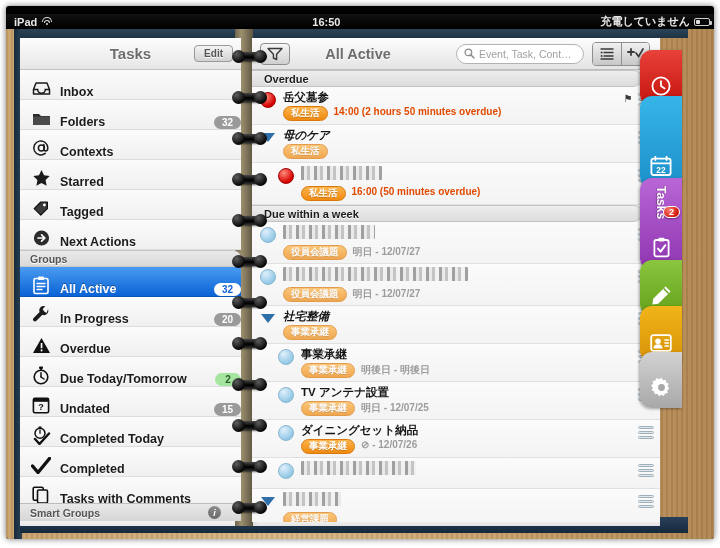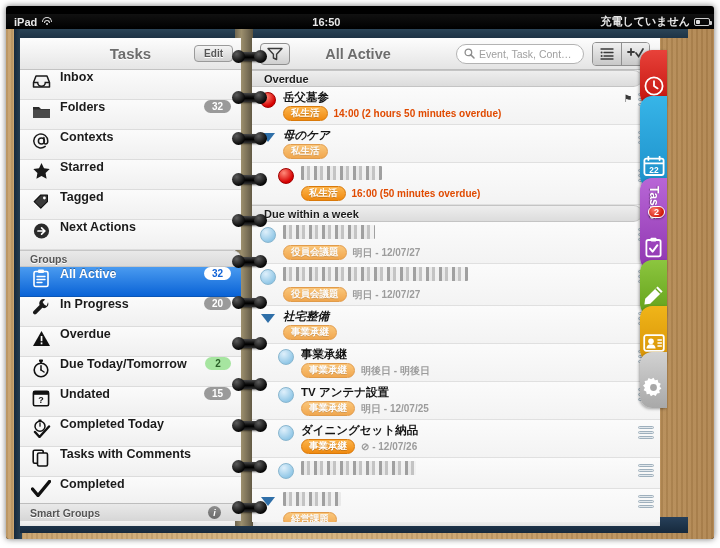--- a/index.html
+++ b/index.html
@@ -117,22 +117,22 @@
     background: linear-gradient(180deg,#f4f4f4,#d2d2d2);
     border:1px solid #9a9a9a; border-radius:4px;
     text-shadow: 0 1px 0 #fff; cursor:pointer;
   }
 
   #sidebar-list {
     position:absolute; left:14px; top:64px; width:221px; height:438px;
     overflow:hidden;
   }
   .sb-row {
-    height:30px; display:flex; align-items:flex-start;
-    padding-left:10px; padding-right:10px;
+    height:30px; display:flex; align-items:flex-end;
+    padding-left:10px; 
     border-bottom:1px solid #dcdcdc;
     background: linear-gradient(180deg,#fbfbfb,#f0f0f0);
     cursor:pointer;
   }
   .sb-row.selected {
     background: linear-gradient(180deg,#4a9bf0,#0a63d6);
     border-bottom-color:#0a55b5;
   }
   .sb-row.selected .sb-label { color:#fff; text-shadow: 0 -1px 0 rgba(0,0,0,.35); }
   .sb-icon {
@@ -271,21 +271,21 @@
   .task-title.project { font-style:italic; }
   .task-title.redacted {
     color:transparent;
     background: repeating-linear-gradient(92deg,
        rgba(130,130,130,.75) 0 3px, rgba(205,205,205,.35) 3px 6px,
        rgba(160,160,160,.6) 6px 9px, rgba(225,225,225,.3) 9px 13px);
     background-clip: padding-box;
     filter: blur(.6px);
     border-radius:1px; display:inline-block; max-width:100%;
   }
-  .task-meta { display:flex; align-items:center; gap:6px; margin-top:2px; }
+  .task-meta { display:flex; gap:6px; margin-top:2px; }
   .tag {
     font-size:9.5px; font-weight:bold; color:#fff;
     background: linear-gradient(180deg,#fcb44b,#f08a10);
     border:1px solid #d9790a; border-radius:8px;
     padding:0px 7px; white-space:nowrap;
     text-shadow: 0 1px 0 rgba(0,0,0,.2);
   }
   .tag.faded { opacity:.72; filter: blur(.5px); }
   .date {
     font-size:10px; font-weight:bold; color:#8a8a8a; white-space:nowrap;
@@ -303,21 +303,21 @@
     display:block; height:3px; margin-bottom:2px; border-radius:2px;
     background: linear-gradient(180deg,#ffffff,#c3cfd8);
     border:1px solid #9fb0bd;
   }
 
   
   #tabrail {
     position:absolute; right:28px; top:44px; width:46px; z-index:7;
   }
   .rail-tab {
-    width:27px; height:56px; margin-bottom:-10px;
+    width:42px; height:56px; margin-bottom:-10px;
     border-radius: 12px 0 0 12px;
     display:flex; align-items:center; justify-content:center;
     position:relative; cursor:pointer;
     box-shadow: -1px 1px 3px rgba(0,0,0,.35);
     color:#fff;
   }
   .rail-tab.tall { height:92px; }
   .rail-tab .vtext {
     writing-mode: vertical-rl;
     font-size:12px; font-weight:bold;
@@ -500,34 +500,34 @@
             <circle cx="8" cy="7.2" r="5" fill="none" stroke="#111" stroke-width="1.5"></circle>
             <rect x="6.4" y="0.4" width="3.2" height="1.8" rx="0.6" fill="#111"></rect>
             <path d="M8 7.2V4" stroke="#111" stroke-width="1.3" stroke-linecap="round"></path>
             <polyline points="3,13 7.5,18 17,7.5" fill="none" stroke="#111" stroke-width="2.4" stroke-linecap="round" stroke-linejoin="round"></polyline>
           </svg>
         </span>
         <span class="sb-label">Completed Today</span>
       </div>
       <div class="sb-row">
         <span class="sb-icon">
+          <svg width="20" height="17" viewBox="0 0 20 17">
+            <polyline points="1.5,9 7,15.5 18.5,1.5" fill="none" stroke="#111" stroke-width="3.4" stroke-linecap="round" stroke-linejoin="round"></polyline>
+          </svg>
+        </span>
+        <span class="sb-label">Completed</span>
+      </div>
+      <div class="sb-row">
+        <span class="sb-icon">
           <svg width="18" height="18" viewBox="0 0 18 18">
             <rect x="1.2" y="1.2" width="10" height="13" rx="1.4" fill="none" stroke="#111" stroke-width="1.6"></rect>
             <rect x="5.5" y="4" width="10" height="13" rx="1.4" fill="#f5f5f5" stroke="#111" stroke-width="1.6"></rect>
           </svg>
         </span>
         <span class="sb-label">Tasks with Comments</span>
-      </div>
-      <div class="sb-row">
-        <span class="sb-icon">
-          <svg width="20" height="17" viewBox="0 0 20 17">
-            <polyline points="1.5,9 7,15.5 18.5,1.5" fill="none" stroke="#111" stroke-width="3.4" stroke-linecap="round" stroke-linejoin="round"></polyline>
-          </svg>
-        </span>
-        <span class="sb-label">Completed</span>
       </div>
     </div>
 
   <div class="lp-footer">
     <span class="f-label">Smart Groups</span>
     <span class="info-ico">i</span>
   </div>
 
   <div class="rp-header">
     <div class="tb-btn">

